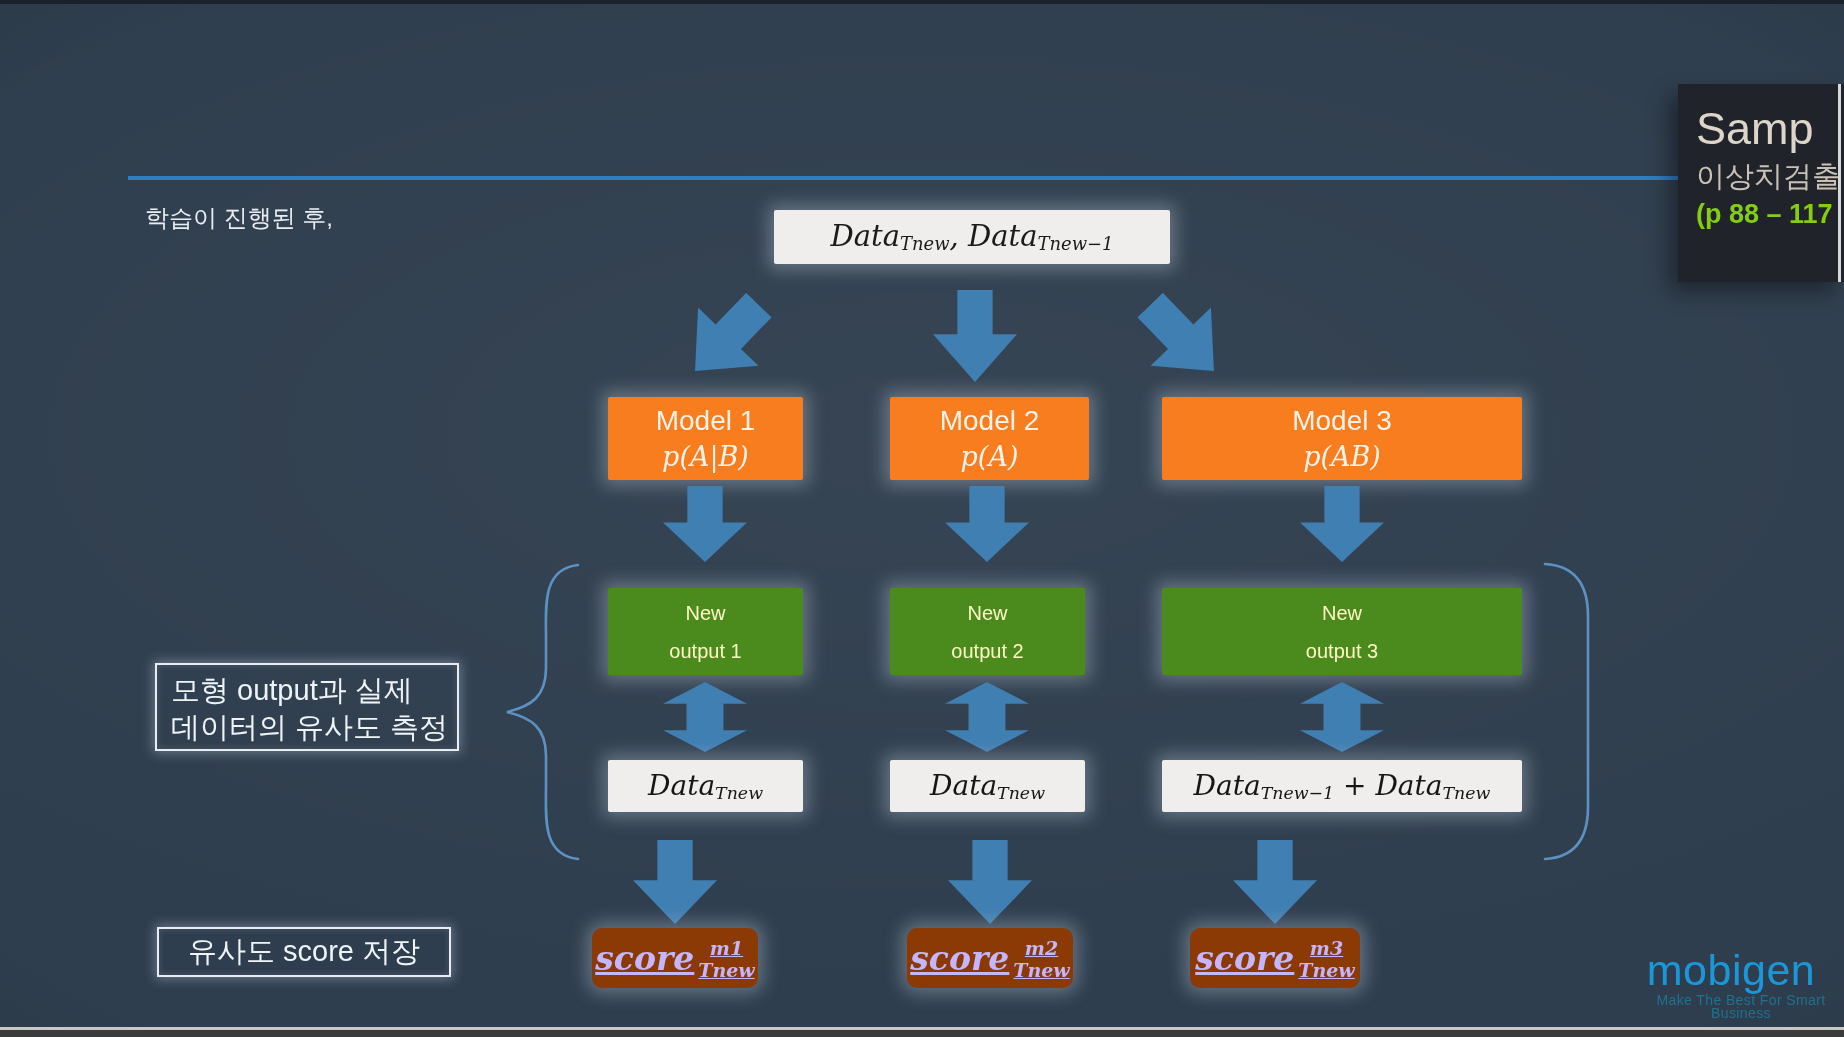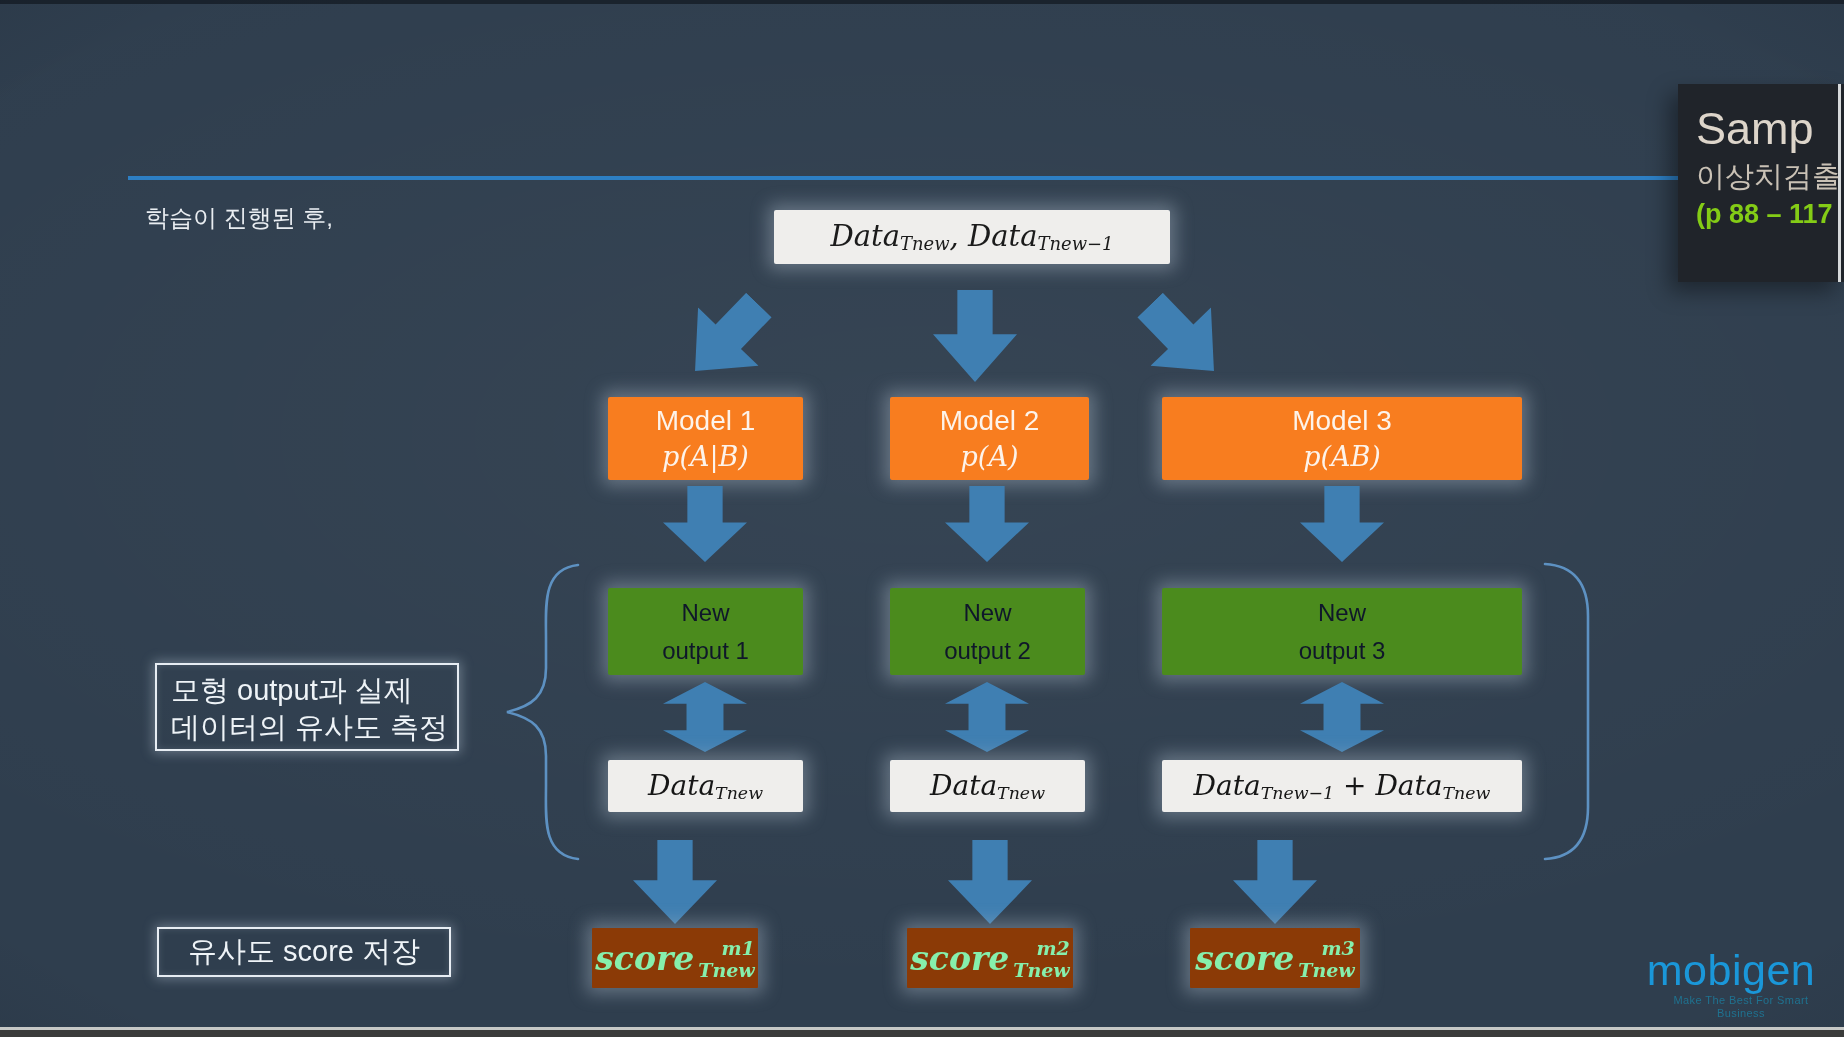--- a/index.html
+++ b/index.html
@@ -37,27 +37,27 @@
   .ov-pages{font-size:27px;line-height:36px;font-weight:bold;color:#84cc16;white-space:nowrap;}
   .ov-edge{position:absolute;right:3px;top:0;bottom:0;width:3px;background:#d6d9da;}
 
   
   .gbox{box-shadow:0 0 17px 6px rgba(172,186,201,.42);border-radius:2px;
         display:flex;flex-direction:column;align-items:center;justify-content:center;
         text-align:center;box-sizing:border-box;}
   .input-box{background:var(--data-white,#efeeec);color:#1b1b1b;font-size:29px;}
   .model-box{background:var(--model-orange,#f87d1f);color:#fdf3ea;font-size:28px;line-height:36px;}
   .model-box .formula{font-family:"DejaVu Serif","Liberation Serif",serif;font-style:italic;font-size:27px;}
-  .output-box{background:var(--output-green,#4b8b1d);color:#0f172a;font-size:24px;line-height:38px;}
+  .output-box{background:var(--output-green,#4b8b1d);color:#fef9c3;font-size:20px;line-height:38px;}
   .data-box{background:var(--data-white,#efeeec);color:#161616;font-size:28px;}
-  .score-box{background:var(--score-brick,#8b3a06);color:#86efac;border-radius:1px;}
+  .score-box{background:var(--score-brick,#8b3a06);color:#c4b5fd;border-radius:10px;text-decoration:underline;}
   .score-wrap{display:flex;align-items:center;justify-content:center;gap:4px;
               font-family:"DejaVu Serif","Liberation Serif",serif;font-style:italic;font-weight:bold;}
   .score-base{font-size:33px;}
-  .stack{display:flex;flex-direction:column;line-height:1;font-size:19px;gap:3px;text-align:right;transform:translateY(1px);}
+  .stack{display:flex;flex-direction:column;line-height:1;font-size:19px;gap:3px;text-align:center;transform:translateY(1px);}
 
   
   .arrow-down{background:var(--arrow-blue,#3f7fb2);
     clip-path:polygon(29% 0,71% 0,71% 48%,100% 48%,50% 100%,0 48%,29% 48%);}
   .arrow-double{background:var(--arrow-blue,#3f7fb2);
     clip-path:polygon(50% 0,100% 31%,72% 31%,72% 69%,100% 69%,50% 100%,0 69%,28% 69%,28% 31%,0 31%);}
   .rot-l{transform:rotate(44deg);}
   .rot-r{transform:rotate(-44deg);}
 
   
@@ -65,21 +65,21 @@
     box-shadow:0 0 11px 2px rgba(198,213,228,.38), inset 0 0 7px rgba(198,213,228,.18);
     box-sizing:border-box;}
   .label-sim{left:155px;top:663px;width:304px;height:88px;padding:7px 0 0 14px;font-size:29px;line-height:37px;}
   .label-score{left:157px;top:927px;width:294px;height:50px;display:flex;align-items:center;justify-content:center;font-size:29px;}
 
   .brace-svg{left:0;top:0;width:1844px;height:1037px;pointer-events:none;}
   .brace-svg path{fill:none;stroke:var(--brace-blue,#6096c8);stroke-width:2.6;stroke-linecap:round;opacity:.95;}
 
   .logo{left:1636px;top:946px;width:190px;text-align:center;}
   .logo-name{font-size:43px;font-weight:500;color:var(--logo-blue,#1a97d9);letter-spacing:.5px;line-height:48px;}
-  .logo-tag{font-size:11px;color:var(--logo-tagline,#1f7290);letter-spacing:.4px;line-height:13px;margin-left:20px;}
+  .logo-tag{font-size:14px;color:var(--logo-tagline,#1f7290);letter-spacing:.4px;line-height:13px;margin-left:20px;}
 </style>
 </head>
 <body>
 
 <div class="slide">
 
   <div class="abs top-strip"></div>
 
   <div class="abs rule"></div>
 

